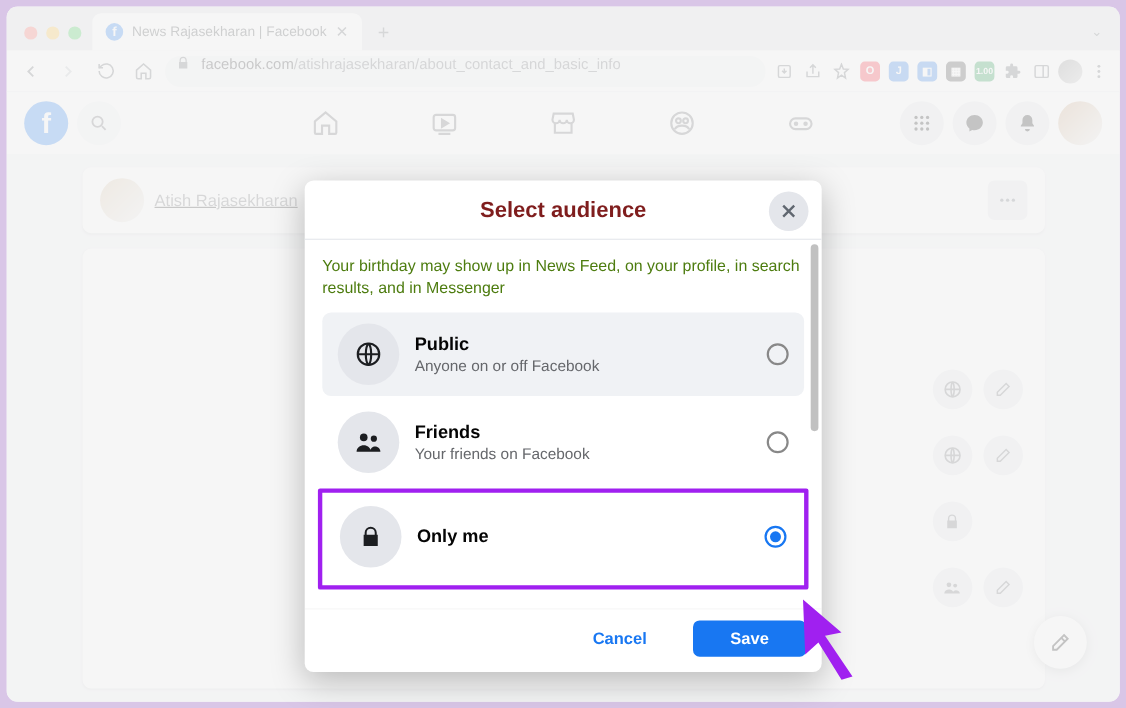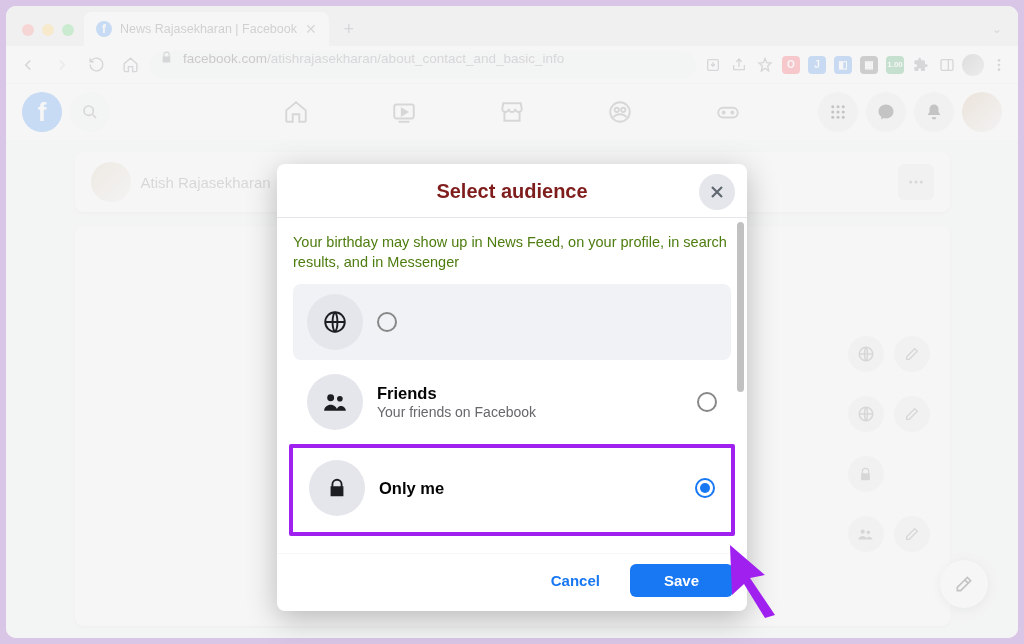--- a/index.html
+++ b/index.html
@@ -115,21 +115,21 @@
     }
     .fb-avatar { width:40px; height:40px; border-radius:50%; background:linear-gradient(135deg,#c8a078,#eee); }
 
     
     .fb-body {
       flex:1; background:#f0f2f5;
       overflow:hidden;
       position:relative;
     }
     .content-wrap {
-      max-width:875px; margin:0 auto; padding-top:12px;
+      max-width:875px; margin:0 auto; padding-top:12px;text-decoration:underline;
     }
     .profile-card {
       background:#fff; border-radius:8px;
       box-shadow: 0 1px 2px rgba(0,0,0,0.1);
       padding: 10px 16px;
       display:flex; align-items:center; gap:10px;
       margin-bottom: 14px;
     }
     .profile-card .avatar-mid { width:40px; height:40px; border-radius:50%; background:linear-gradient(135deg,#d8c0a0,#eee);}
     .profile-card .name { color:#65676b; font-size:15px;}
@@ -223,21 +223,21 @@
       padding:2px;
       margin: 0 -4px 11px;
     }
     .modal-scrollbar {
       position:absolute; right:3px; top:4px;
       width:7px; height:170px;
       background:#c1c1c1; border-radius:4px;
     }
     .modal-footer {
       padding: 10px 14px 14px;
-      display:flex; justify-content:flex-end; gap:12px;
+      display:flex; justify-content:flex-end; gap:24px;
       border-top: 1px solid rgba(0,0,0,0.03);
     }
     .btn-cancel {
       padding: 8px 18px; border-radius:6px;
       color:#1877f2; font-weight:600; font-size:15px;
       background:transparent;
     }
     .btn-save {
       padding: 8px 34px; border-radius:6px;
       color:#fff; font-weight:600; font-size:15px;
@@ -529,20 +529,24 @@
     <div class="modal-body-inner">
       <p class="modal-desc">Your birthday may show up in News Feed, on your profile, in search results, and in Messenger</p>
 
       <div class="option highlight-bg">
         <div class="opt-icon">
           <svg width="26" height="26" viewBox="0 0 24 24" fill="none" stroke="currentColor" stroke-width="1.8">
               <circle cx="12" cy="12" r="9"></circle>
               <path d="M3 12h18M12 3c3 3 3 15 0 18M12 3c-3 3-3 15 0 18"></path>
             </svg>
         </div>
+        <div class="opt-text">
+          <div class="opt-title">Public</div>
+          <div class="opt-sub">Anyone on or off Facebook</div>
+        </div>
         <div class="radio-circle"></div>
       </div>
 
       <div class="option">
         <div class="opt-icon">
           <svg width="26" height="26" viewBox="0 0 24 24" fill="currentColor">
               <circle cx="8" cy="8" r="3.2"></circle>
               <circle cx="16.5" cy="9" r="2.6"></circle>
               <path d="M2 20c0-3.3 3-5.5 6-5.5s6 2.2 6 5.5M13.5 20c0-2.7 2.1-4.3 4-4.3s4.5 1.6 4.5 4.3"></path>
             </svg>

